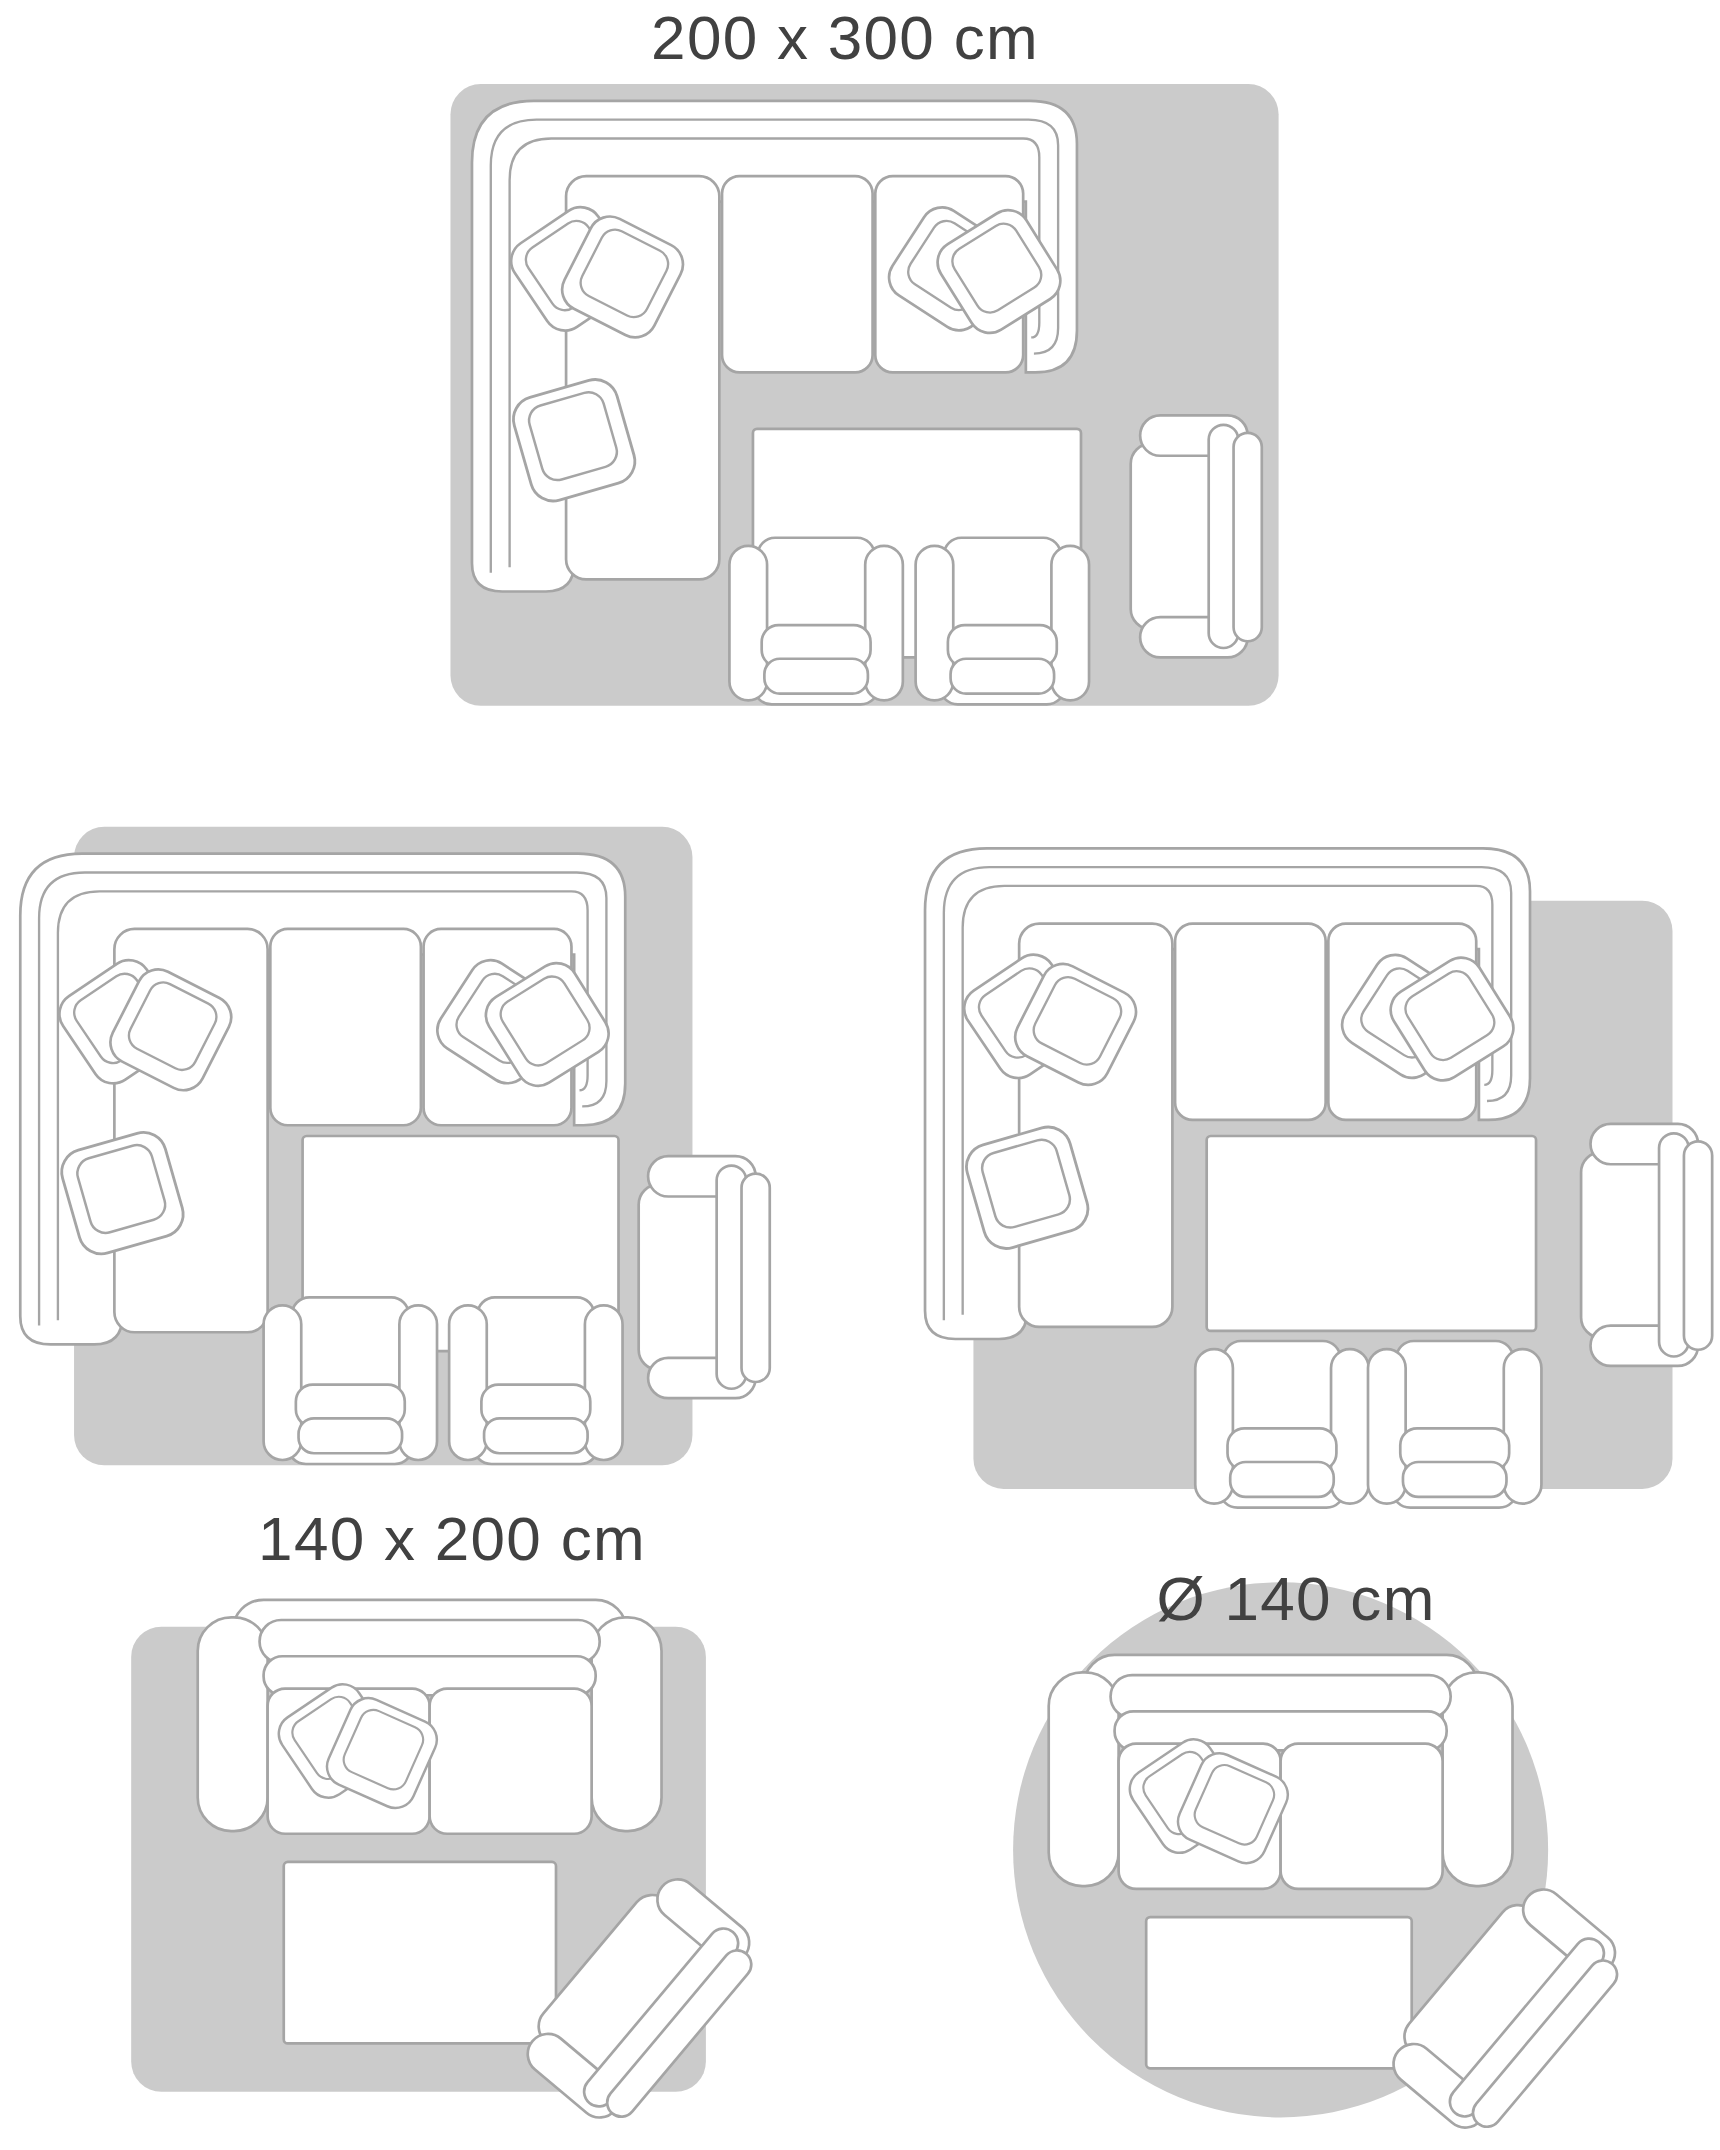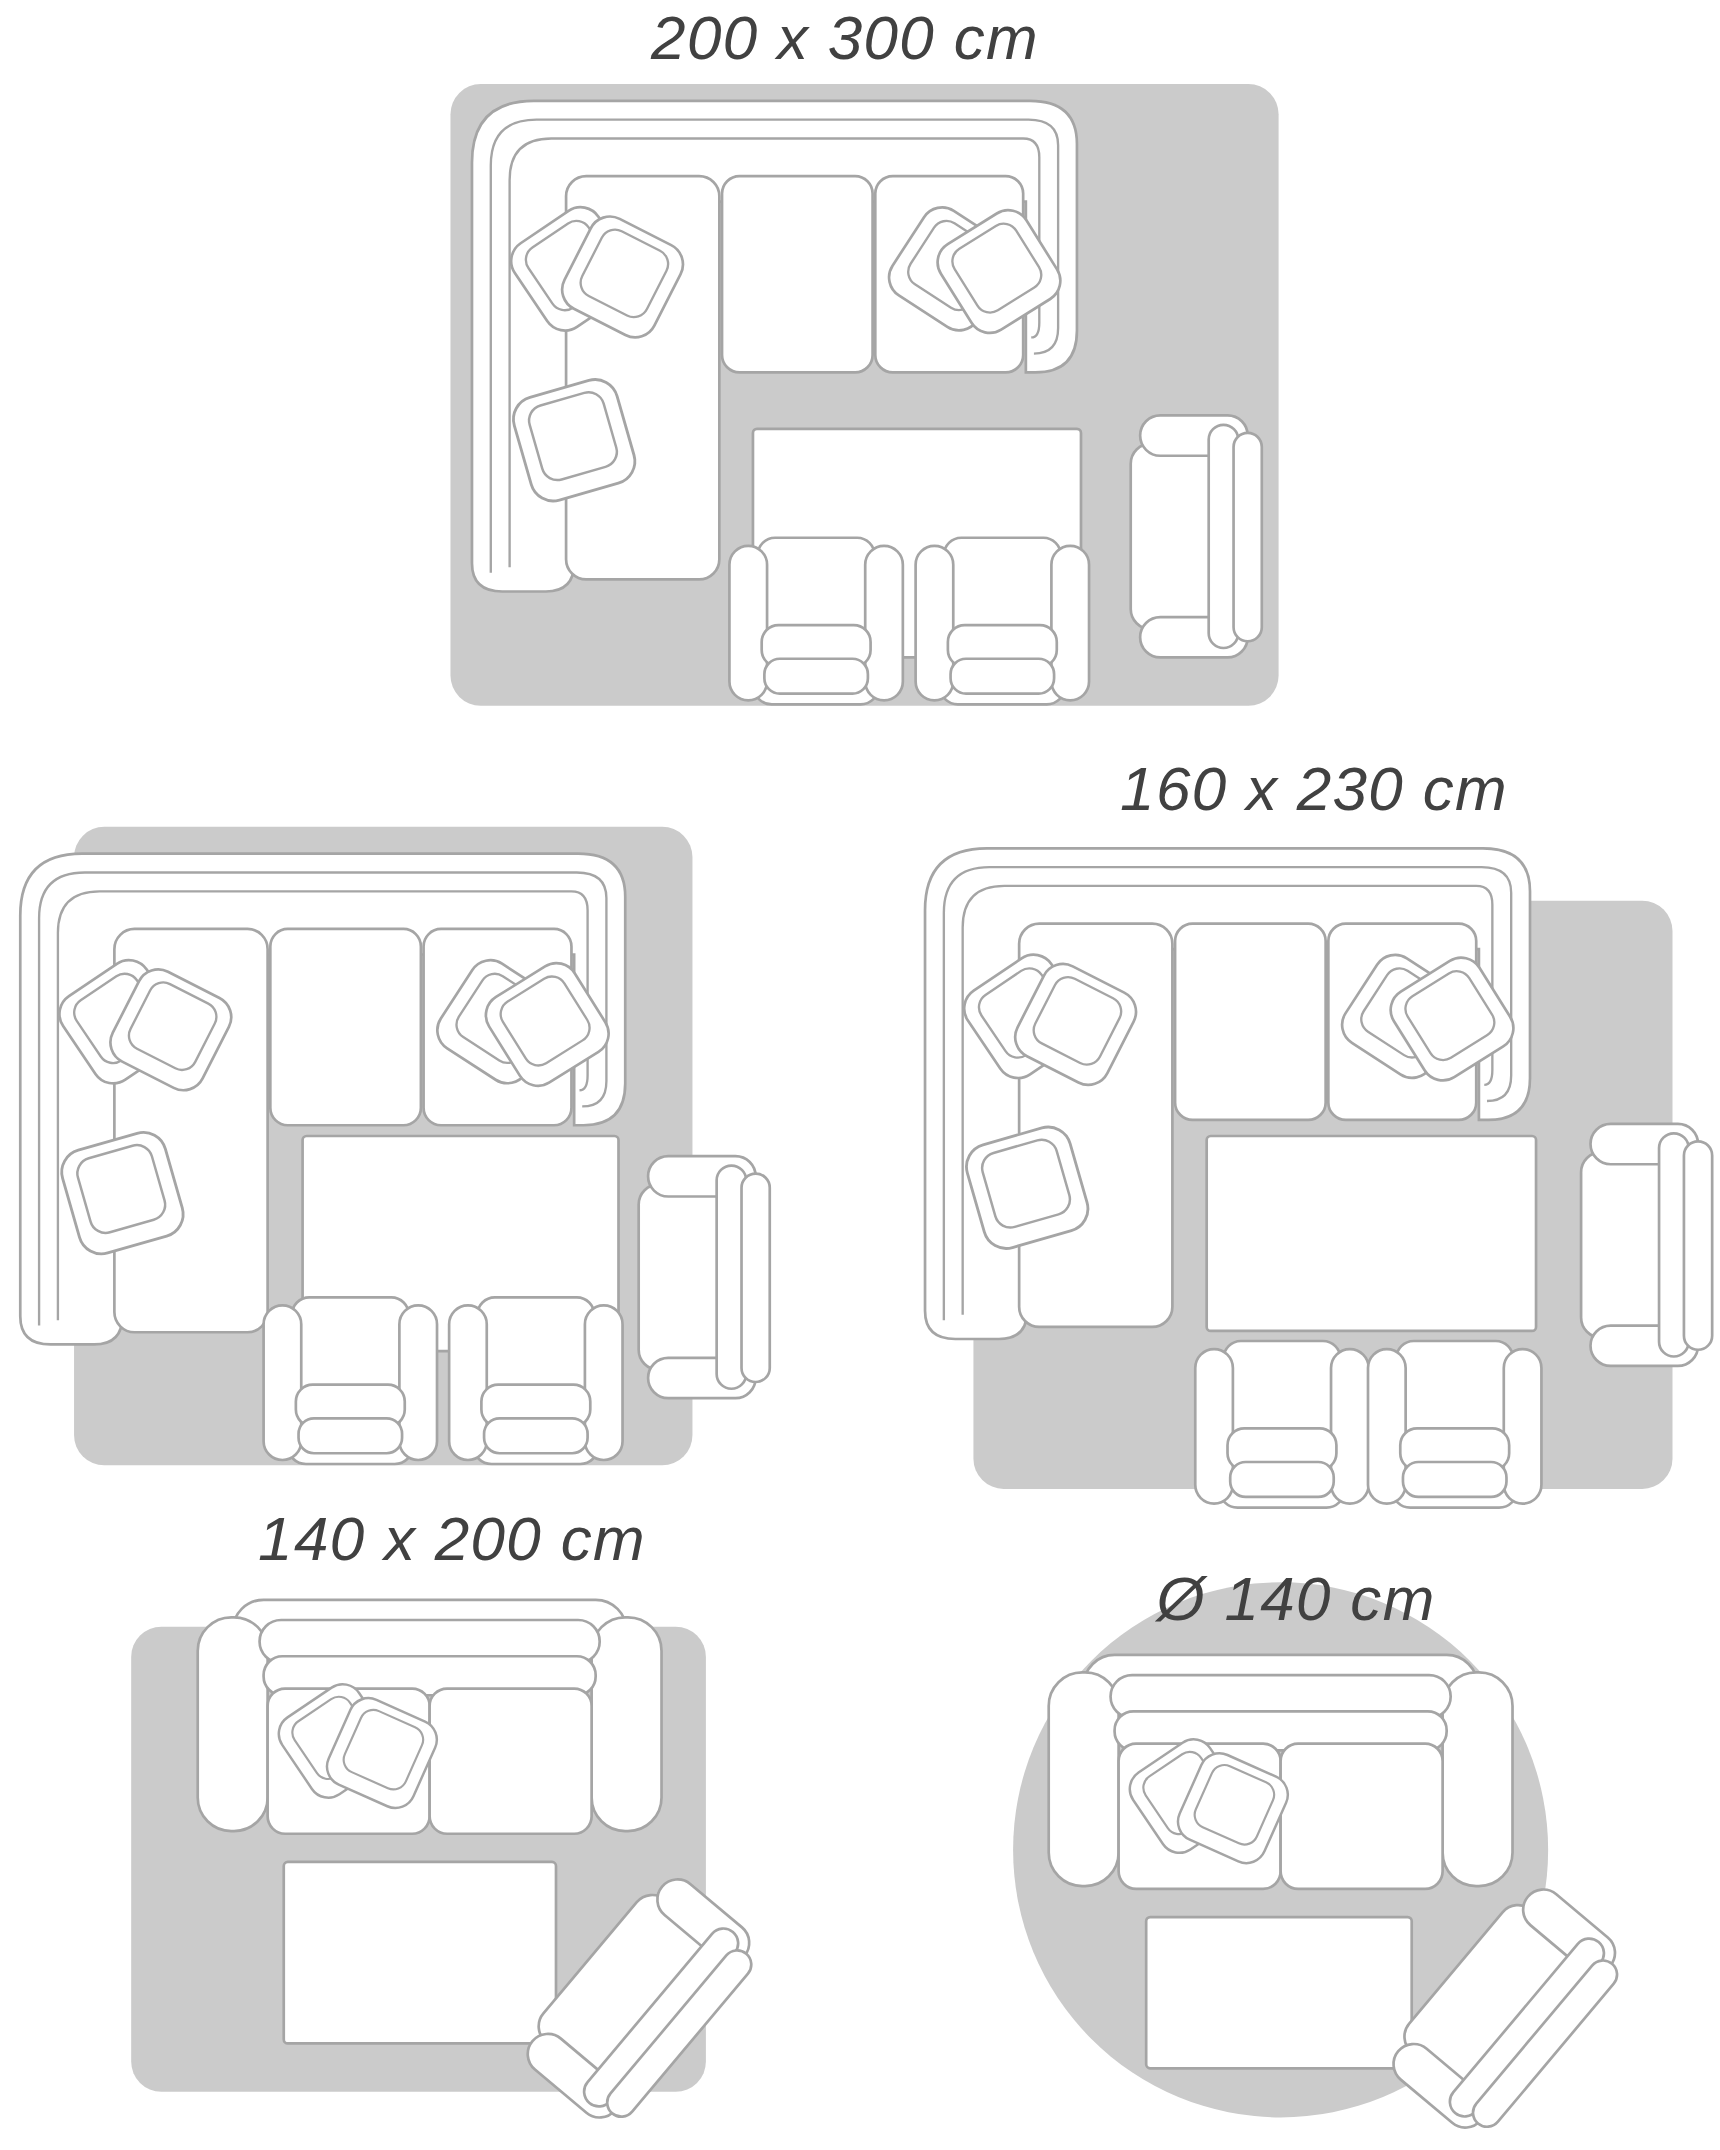--- a/index.html
+++ b/index.html
@@ -1,17 +1,17 @@
 <!DOCTYPE html>
 <html style="--rug: #cbcbcb; --line: #a5a5a5; --title: #414141;font-size:10.8px"><head>
 <meta charset="utf-8">
 <style>
   html,body{margin:0;padding:0;background:#ffffff;}
   .canvas{position:relative;width:1721px;height:2151px;background:#fff;overflow:hidden;
-          font-family:"Liberation Sans",sans-serif;font-style:italic;}
+          font-family:"Liberation Sans",sans-serif;}
   .size-title{
     position:absolute;
     transform:translateX(-50%);
     font-family:"Liberation Sans",sans-serif;
     font-weight:300;
     font-size:62px;
     letter-spacing:1.3px;
     color:var(--title,#414141);
     white-space:nowrap;
     line-height:1;
@@ -116,18 +116,17 @@
 
     <g>
       <circle class="rug" cx="1905" cy="2752" r="398"></circle>
       <use href="#sofa2" transform="translate(1560,2462)"></use>
       <rect class="fw" x="1705" y="2852" width="395" height="225" rx="6"></rect>
       <use href="#armchair" transform="translate(2240,2990) rotate(40) translate(-97,-180)"></use>
     </g>
   </svg>
 
   <div class="size-title" style="left:845px; top:6.7px;">200 x 300 cm</div>
-  <div class="size-title" style="left:1314px; top:758px;">160 x 230 cm</div>
   <div class="size-title" style="left:436px; top:1508px;margin-left:16px;">140 x 200 cm</div>
   <div class="size-title" style="left:1296px; top:1568px;">Ø 140 cm</div>
 
 </div>
 
 
 </body></html>

